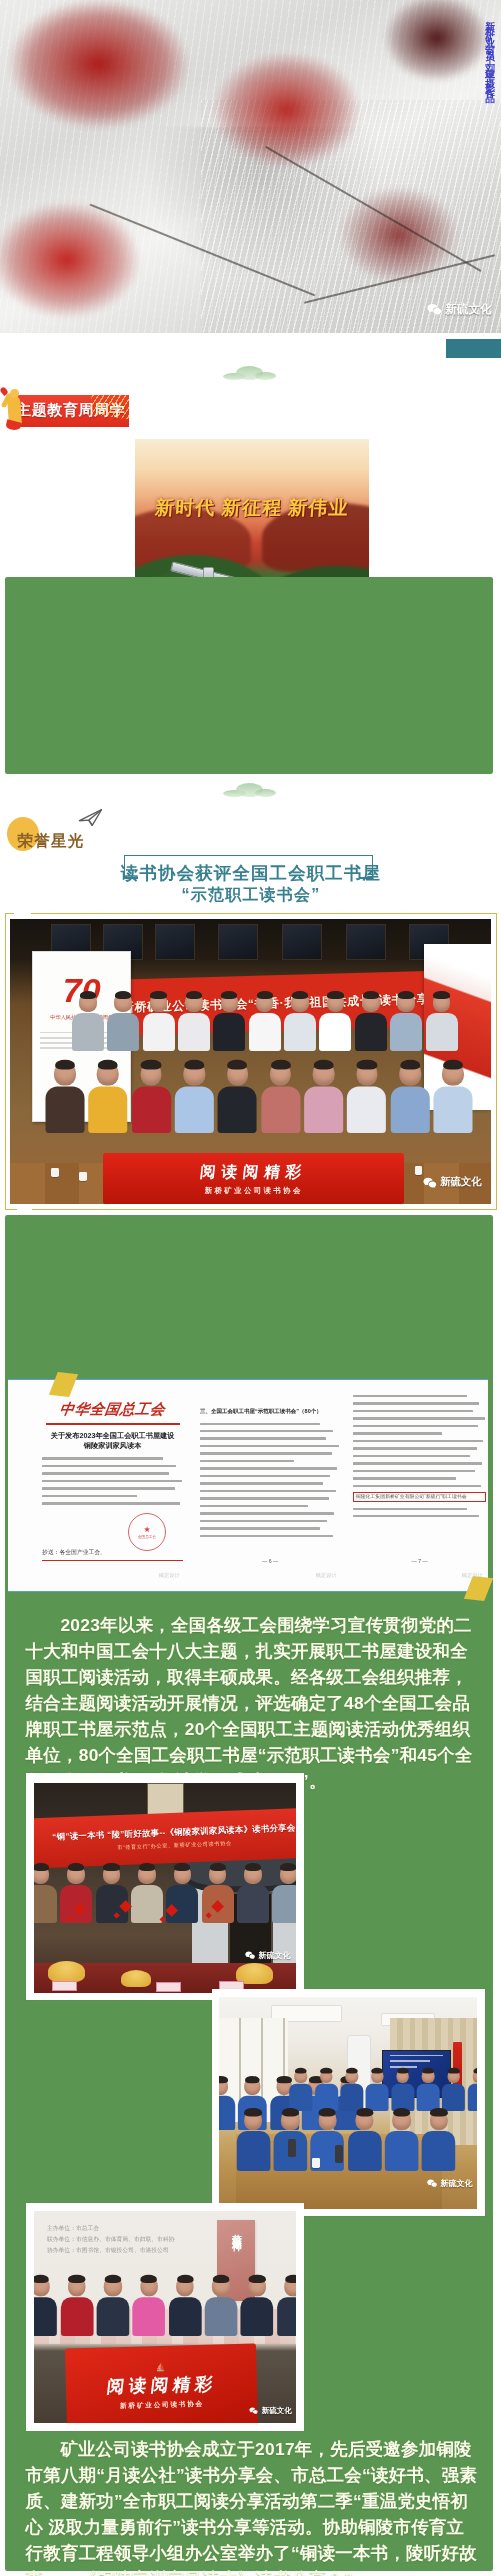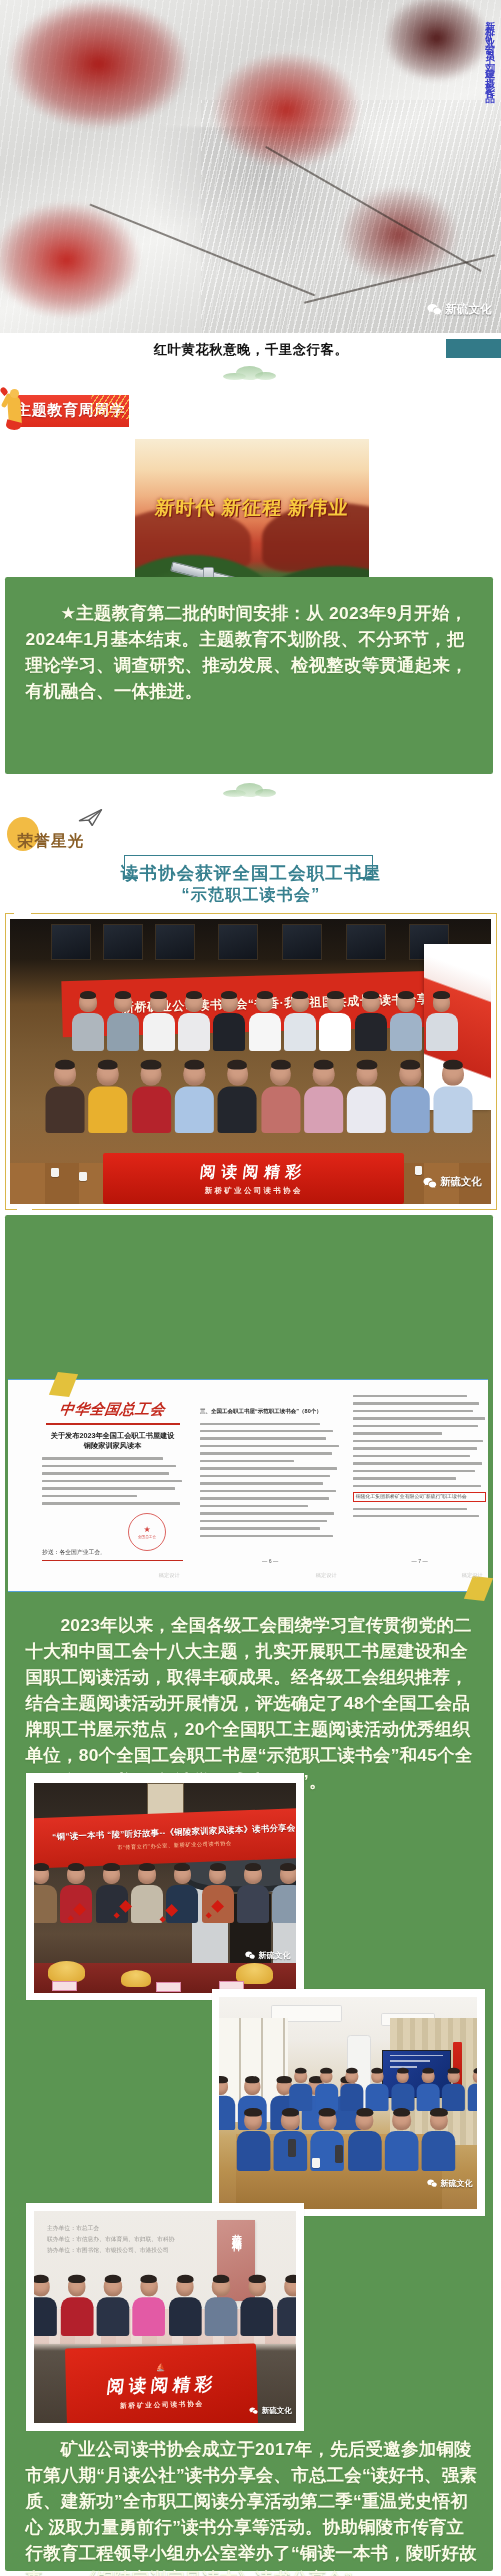--- a/index.html
+++ b/index.html
@@ -203,21 +203,20 @@
     <div class="v-credit">新桥矿业公司员工刘建平摄影作品</div>
     <div class="wm" style="right:10.4px;bottom:16px;font-size:11.6px;">
       <svg class="wc" width="15" height="12.7" viewBox="0 0 36 30">
           <path d="M13 2C6.4 2 1 6.3 1 11.6c0 3 1.7 5.6 4.3 7.4L4 22l3.8-2c1.6.5 3.4.8 5.2.8.4 0 .8 0 1.2-.1-.3-.9-.5-1.8-.5-2.7 0-4.8 4.6-8.7 10.3-8.7h.8C23.7 5 18.9 2 13 2z" fill="#fff"></path>
           <path d="M24.5 11.5c-5.2 0-9.5 3.4-9.5 7.7s4.3 7.7 9.5 7.7c1.4 0 2.8-.3 4-.7l3.2 1.7-1-3c2-1.4 3.3-3.5 3.3-5.7 0-4.3-4.3-7.7-9.5-7.7z" fill="#fff"></path>
         </svg>
       <span>新硫文化</span>
     </div>
   </div>
 
-  <div id="caption" class="abs">红叶黄花秋意晚，千里念行客。</div>
   <div id="teal-rect" class="abs"></div>
   <div class="cloud abs" style="top:365px;">
       <i></i>
       <i></i>
       <i></i>
     </div>
 
   <div id="weekly" class="abs">
     <div class="wk-rect">
       <span>主题教育周周学</span>
@@ -245,21 +244,20 @@
       <svg width="11.6" height="9.8" viewBox="0 0 36 30">
           <path d="M13 2C6.4 2 1 6.3 1 11.6c0 3 1.7 5.6 4.3 7.4L4 22l3.8-2c1.6.5 3.4.8 5.2.8.4 0 .8 0 1.2-.1-.3-.9-.5-1.8-.5-2.7 0-4.8 4.6-8.7 10.3-8.7h.8C23.7 5 18.9 2 13 2z" fill="#fff"></path>
           <path d="M24.5 11.5c-5.2 0-9.5 3.4-9.5 7.7s4.3 7.7 9.5 7.7c1.4 0 2.8-.3 4-.7l3.2 1.7-1-3c2-1.4 3.3-3.5 3.3-5.7 0-4.3-4.3-7.7-9.5-7.7z" fill="#fff"></path>
         </svg>
       <span class="small">新硫文化</span>
     </div>
   </div>
 
   <div id="gb1" class="abs greenbox">
     <div class="inner gtext">
-      <p>★主题教育第二批的时间安排：从 2023年9月开始，2024年1月基本结束。主题教育不划阶段、不分环节，把理论学习、调查研究、推动发展、检视整改等贯通起来，有机融合、一体推进。</p>
     </div>
   </div>
 
   <div class="cloud abs" style="top:782px;">
       <i></i>
       <i></i>
       <i></i>
     </div>
 
   <div id="honor-circle" class="abs"></div>
@@ -282,20 +280,30 @@
     <div id="gphoto">
       <div class="shelf-poster" style="left:41px;"></div>
       <div class="shelf-poster" style="left:93px;"></div>
       <div class="shelf-poster" style="left:145px;"></div>
       <div class="shelf-poster" style="left:208px;"></div>
       <div class="shelf-poster" style="left:272px;"></div>
       <div class="shelf-poster" style="left:336px;"></div>
       <div class="shelf-poster" style="left:399px;"></div>
       <div class="gp-banner">
         <span>新桥矿业公司读书协会“书香·我与祖国共成长”读书分享会</span>
+      </div>
+      <div class="rollup">
+        <div class="seventy">70</div>
+        <div class="sub">中华人民共和国成立70周年</div>
+        <div class="bars">
+            <div></div>
+            <div></div>
+            <div></div>
+            <div></div>
+          </div>
       </div>
       <div class="redflagposter"></div>
       <div class="figrow" style="left:81px;top:74px;width:347px;">
           <div class="fig">
             <div class="fig-head"></div>
             <div class="fig-body" style="background: rgb(174, 182, 189);"></div>
           </div>
           <div class="fig">
             <div class="fig-head"></div>
             <div class="fig-body" style="background: rgb(143, 160, 174);"></div>

